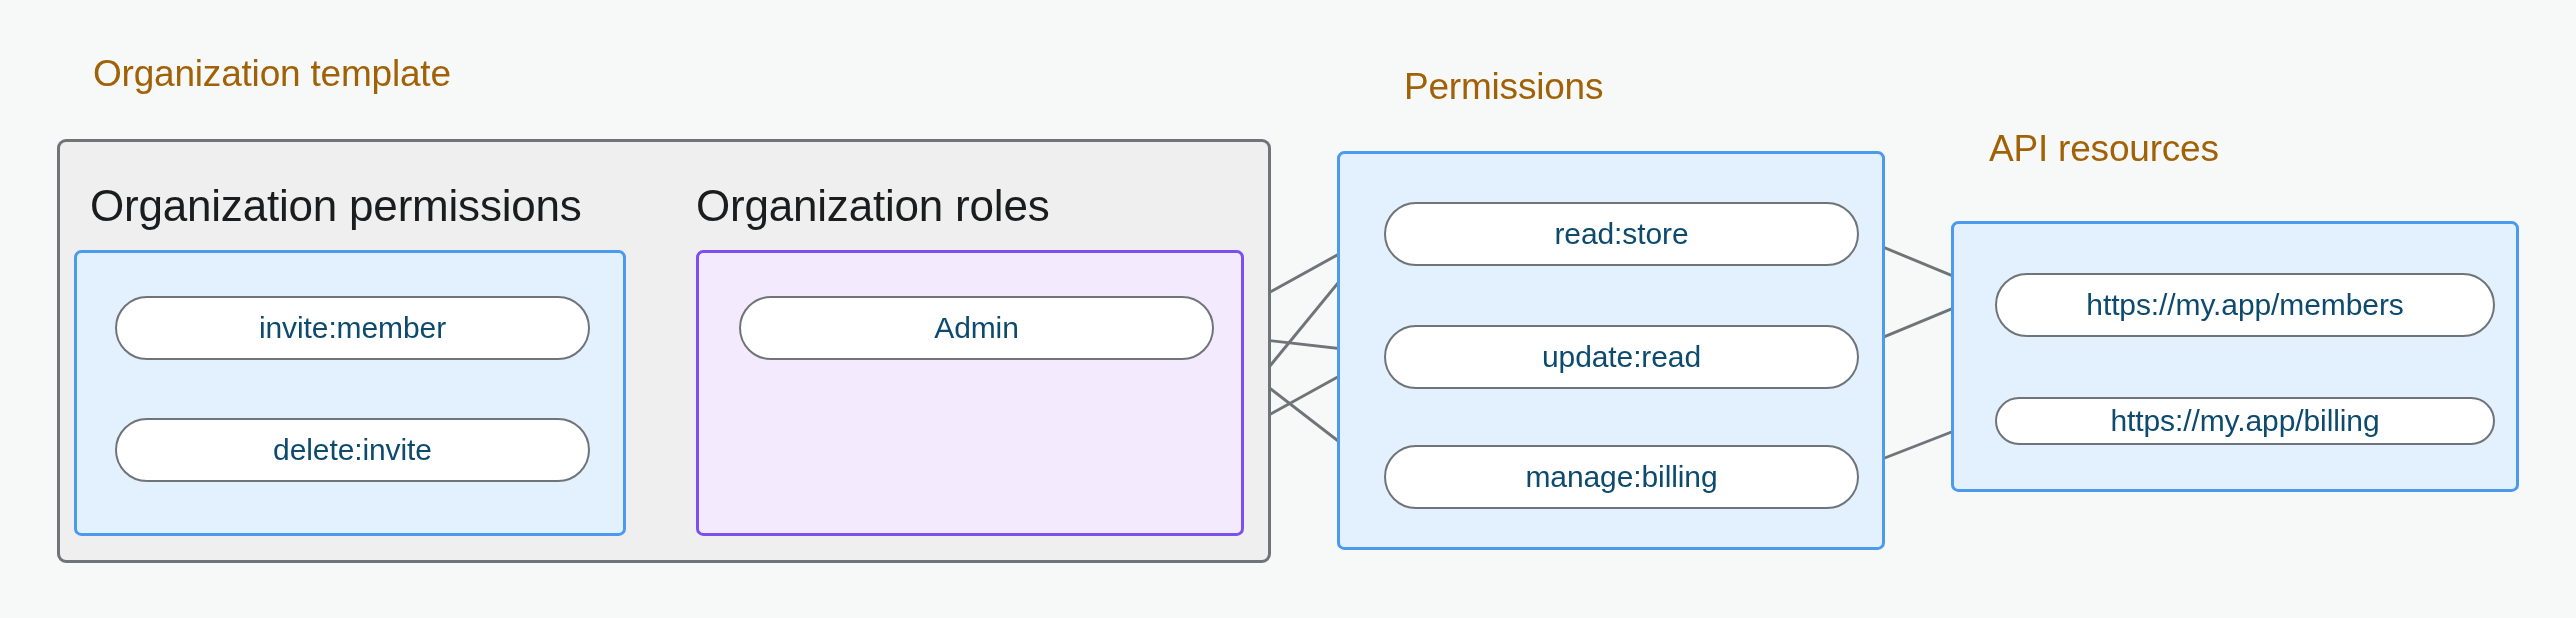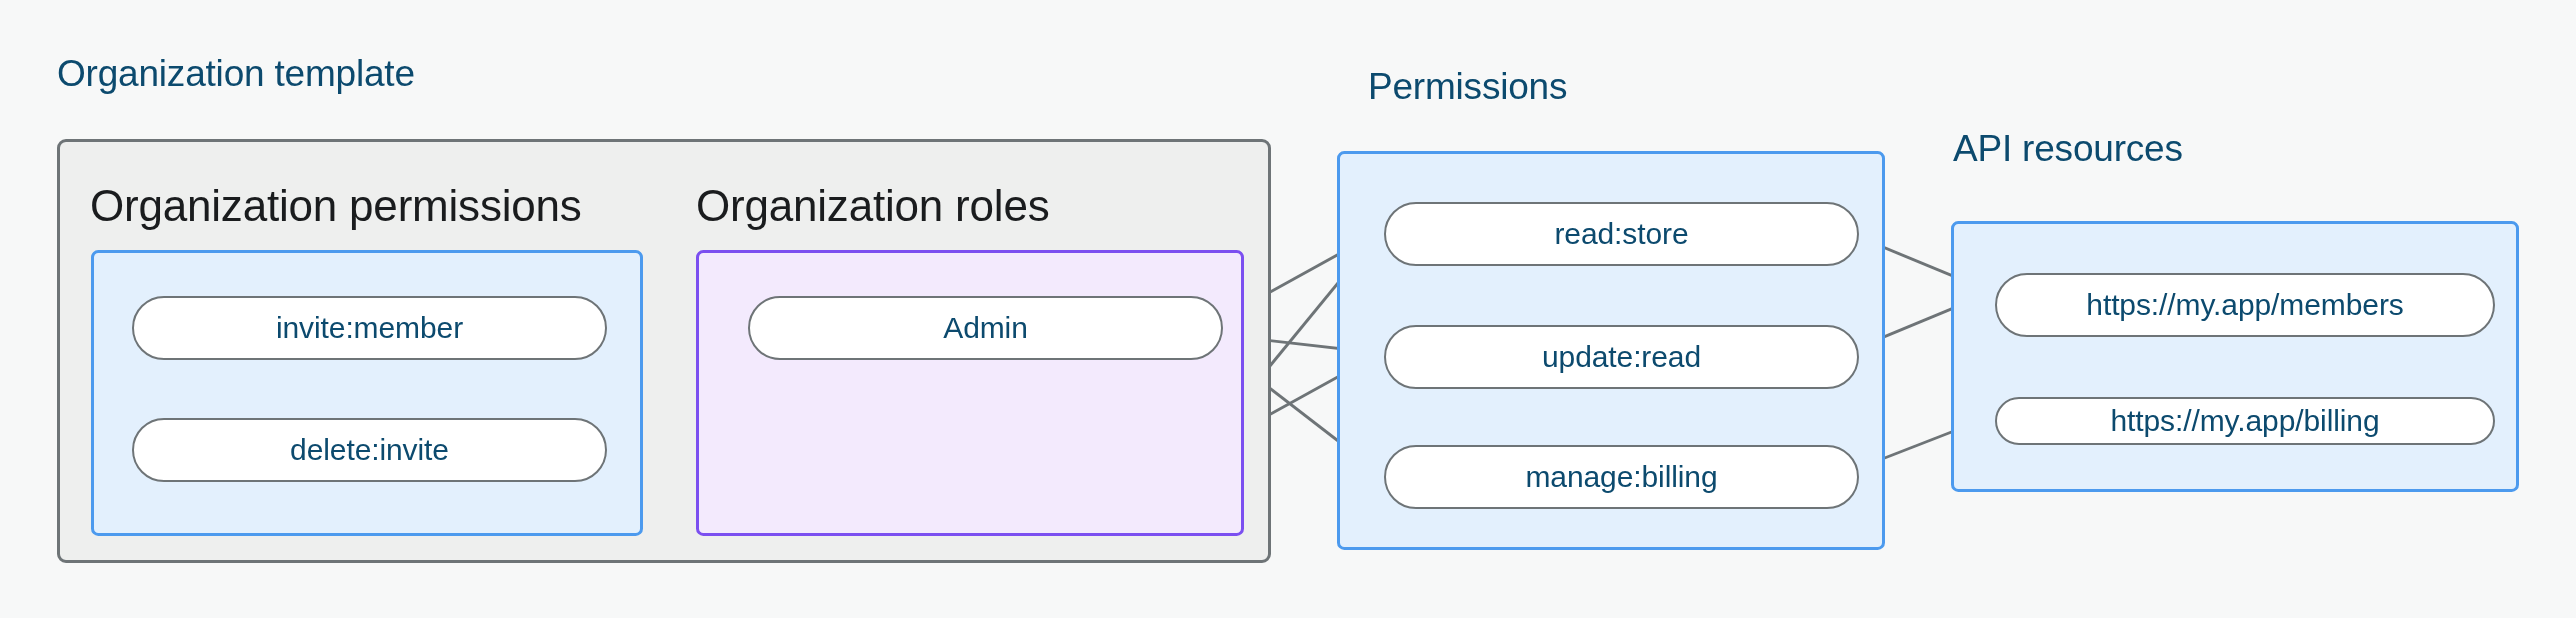--- a/index.html
+++ b/index.html
@@ -17,23 +17,24 @@
     height: 619px;
     background: #f7f8f8;
     overflow: hidden;
   }
 
   
   .group-title {
     position: absolute;
     font-size: 37px;
     line-height: 1;
-    color: #0c4a6e;
+    color: #a16207;
     white-space: nowrap;
     letter-spacing: -0.2px;
+    margin-left: 36px;
   }
   .sub-title {
     position: absolute;
     font-size: 44px;
     line-height: 1;
     color: #1a1c1e;
     white-space: nowrap;
     letter-spacing: -0.2px;
   }
 
@@ -122,27 +123,27 @@
   </svg>
 
   <div class="group-title" style="left:57px; top:55px;">Organization template</div>
 
   <div class="box outer-gray" style="left:57px; top:139px; width:1214px; height:424px;">
 
     <div class="sub-title" style="left:30px; top:42px;">Organization permissions</div>
 
     <div class="sub-title" style="left:636px; top:42px;">Organization roles</div>
 
-    <div class="box blue-box" style="left:31px; top:108px; width:552px; height:286px;">
+    <div class="box blue-box" style="left:14px; top:108px; width:552px; height:286px;">
       <div class="pill" style="left:38px; top:43px; width:475px; height:64px;">invite:member</div>
       <div class="pill" style="left:38px; top:165px; width:475px; height:64px;">delete:invite</div>
     </div>
 
     <div class="box purple-box" style="left:636px; top:108px; width:548px; height:286px;">
-      <div class="pill" style="left:49px; top:43px; width:475px; height:64px;">Admin</div>
+      <div class="pill" style="left:40px; top:43px; width:475px; height:64px;">Admin</div>
     </div>
   </div>
 
   <div class="group-title" style="left:1368px; top:68px;">Permissions</div>
 
   <div class="box blue-box" style="left:1337px; top:151px; width:548px; height:399px;">
     <div class="pill" style="left:44px; top:48px; width:475px; height:64px;">read:store</div>
     <div class="pill" style="left:44px; top:171px; width:475px; height:64px;">update:read</div>
     <div class="pill" style="left:44px; top:291px; width:475px; height:64px;">manage:billing</div>
   </div>

